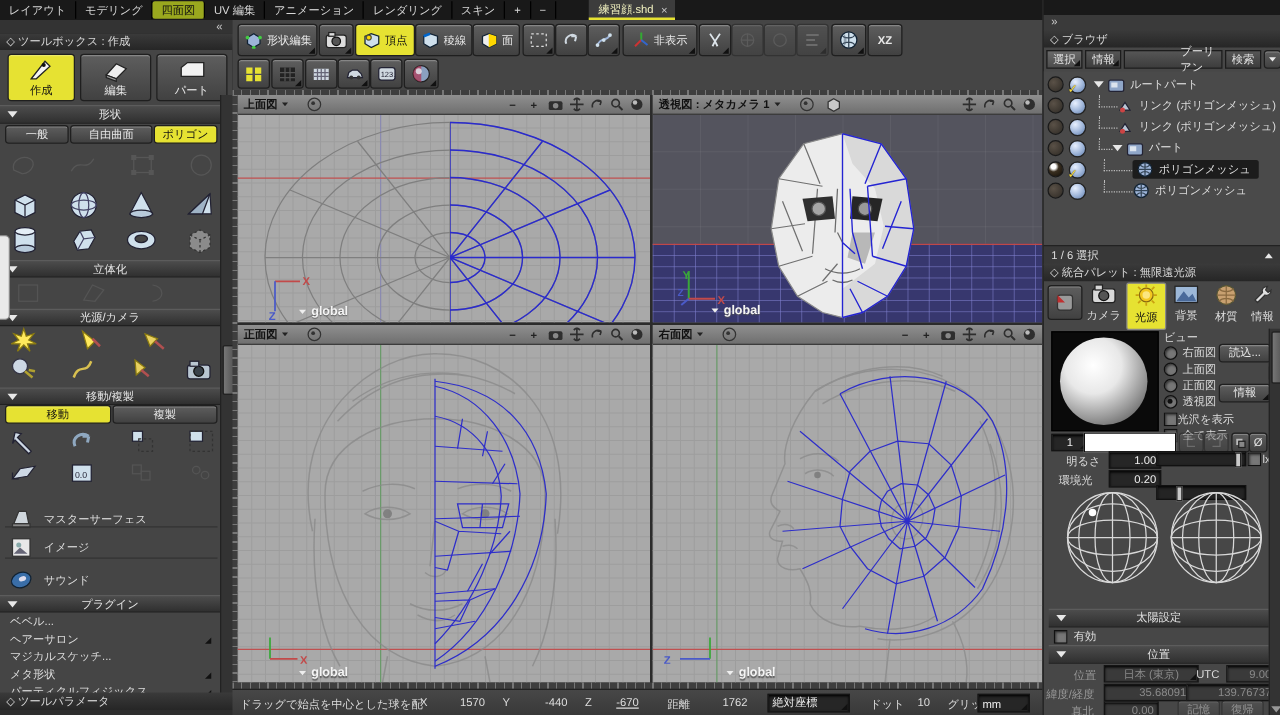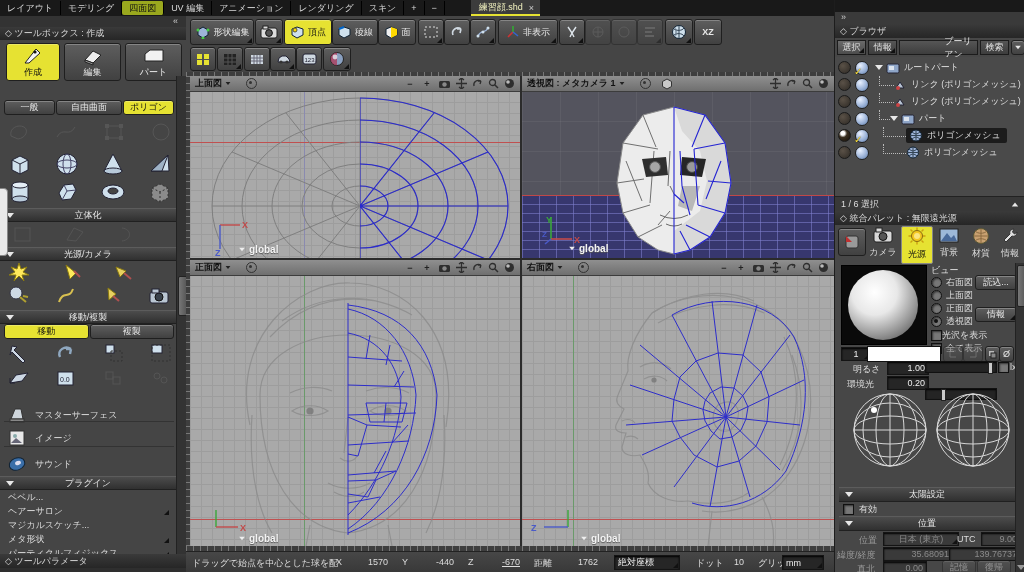--- a/index.html
+++ b/index.html
@@ -102,20 +102,24 @@
         </svg>
       <span>編集</span>
     </div>
     <div class="btn abs" style="left:125px;top:27px;width:55px;height:36px;flex-direction:column;">
       <svg width="24" height="20" viewBox="0 0 24 20">
           <path d="M3,8 L8,4 L21,4 L21,15 L3,15 Z" fill="#f2f2f2" stroke="#222"></path>
         </svg>
       <span>パート</span>
     </div>
 
+    <div class="hdrbar abs" style="left:0;top:68px;width:176px;height:13px;">
+      <span class="tri-dn abs" style="left:6px;"></span>
+      <span>形状</span>
+    </div>
     <div class="abs row" style="left:4px;top:84px;width:170px;height:15px;gap:1px;">
       <div class="btn" style="flex:1;height:13px;">一般</div>
       <div class="btn" style="flex:1.3;height:13px;">自由曲面</div>
       <div class="btn sel" style="flex:1;height:13px;">ポリゴン</div>
     </div>
 
     <div class="abs row" style="left:6px;top:104px;width:168px;justify-content:space-between;">
       <svg width="26" height="24" class="dis" style="opacity:.35">
           <path d="M5,16 C3,8 12,4 18,7 C23,10 20,18 12,19 Z" class="seg"></path>
         </svg>
@@ -730,21 +734,21 @@
     </div>
   </div>
 
   <div class="abs" style="left:186px;top:551px;width:648px;height:21px;background:linear-gradient(#474747,#383838);border-top:1px solid #222;">
     <span class="abs lbl" style="left:6px;top:5px;">ドラッグで始点を中心とした球を配</span>
     <span class="abs lbl" style="left:150px;top:5px;">X</span>
     <span class="abs lbl" style="left:166px;top:5px;width:36px;text-align:right;">1570</span>
     <span class="abs lbl" style="left:216px;top:5px;">Y</span>
     <span class="abs lbl" style="left:232px;top:5px;width:36px;text-align:right;">-440</span>
     <span class="abs lbl" style="left:282px;top:5px;">Z</span>
-    <span class="abs lbl" style="left:298px;top:5px;width:36px;text-align:right;text-decoration:underline;">-670</span>
+    <span class="abs lbl" style="left:298px;top:5px;width:36px;text-align:center;text-decoration:underline;">-670</span>
     <span class="abs lbl" style="left:348px;top:5px;">距離</span>
     <span class="abs lbl" style="left:376px;top:5px;width:36px;text-align:right;">1762</span>
     <div class="vbox abs" style="left:428px;top:3px;width:58px;height:13px;justify-content:space-between;">
       <span>絶対座標</span>
       <span class="tri-corner"></span>
     </div>
     <span class="abs lbl" style="left:510px;top:5px;">ドット</span>
     <span class="abs lbl" style="left:548px;top:5px;">10</span>
     <span class="abs lbl" style="left:572px;top:5px;">グリッド</span>
     <span class="abs lbl" style="left:612px;top:5px;">100</span>

